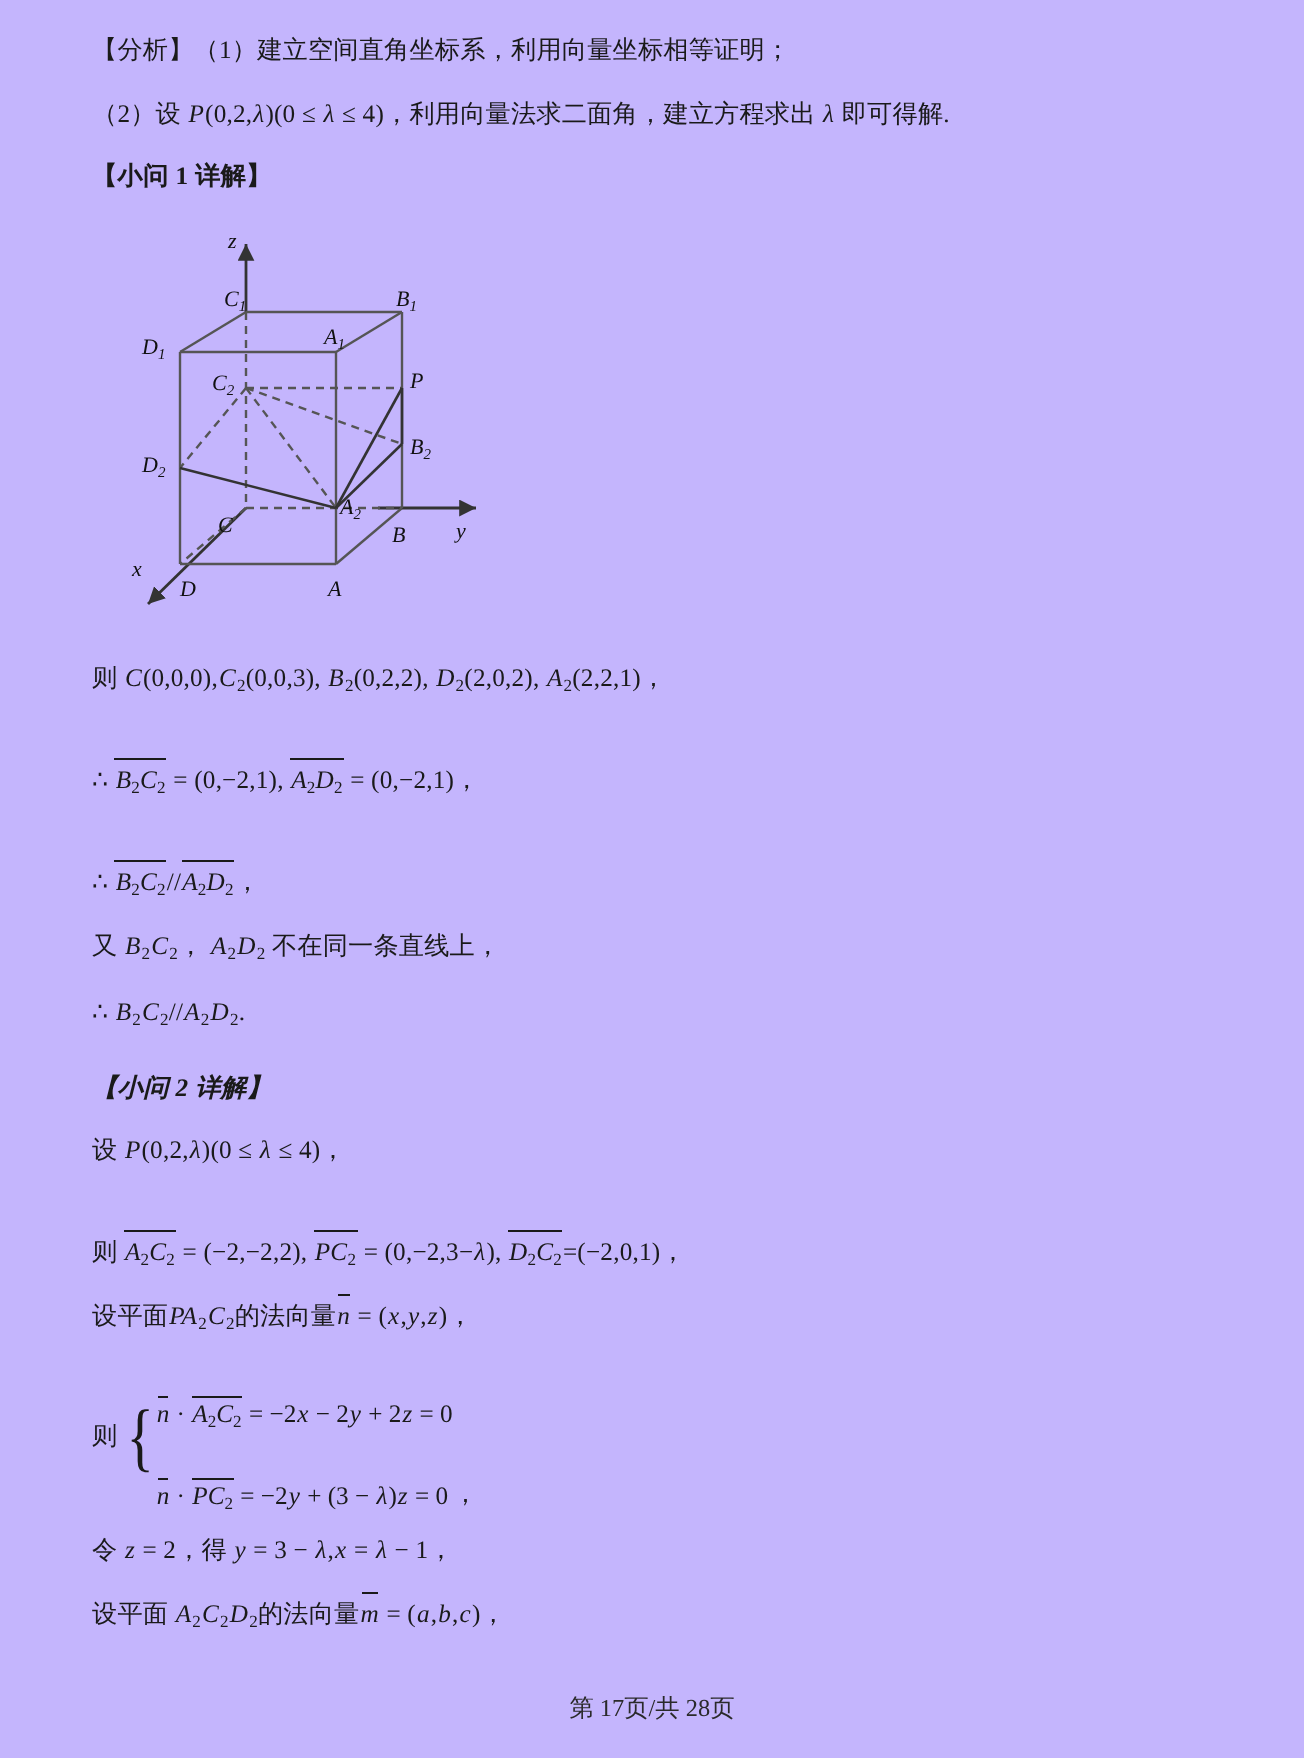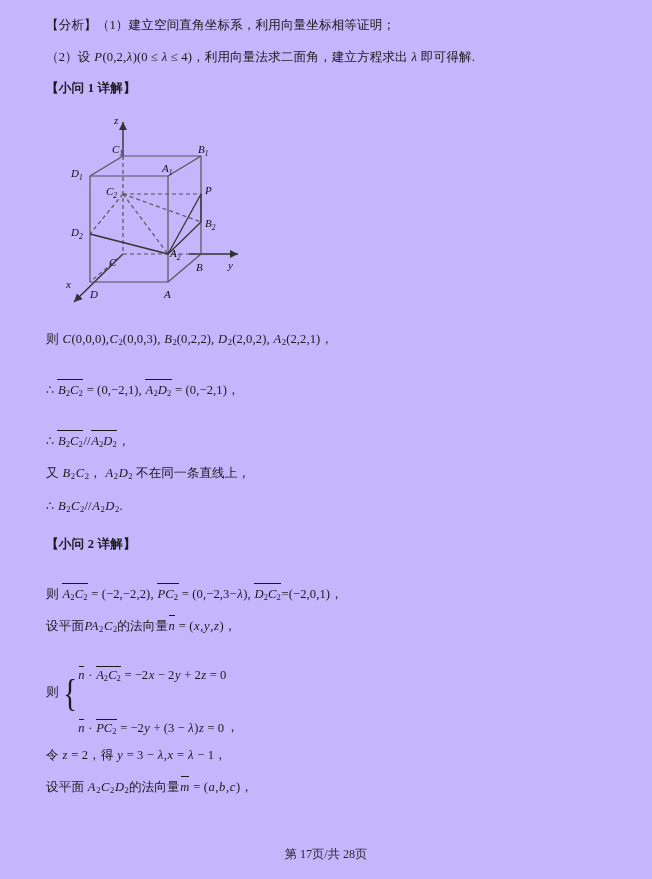--- a/index.html
+++ b/index.html
@@ -98,21 +98,21 @@
     font-size: 38px;
     line-height: 0.8;
     font-family: "Liberation Serif", serif;
     transform: scaleX(0.75);
     margin-right: -1px;
   }
   .eqrows {
     display: inline-flex;
     flex-direction: column;
     justify-content: center;
-    gap: 18px;
+    gap: 6px;
   }
   .eqrow { font-size: 12.6px; white-space: nowrap; }
   .sysline {
     display: flex;
     align-items: center;
     margin: 0 0 10px 0;
     font-size: 12.6px;
   }
   .footer {
     position: absolute;
@@ -232,22 +232,26 @@
       <span class="m">B</span><sub class="n">2</sub><span class="m">C</span><sub class="n">2</sub><span class="mn">，</span>
       <span class="m">A</span><sub class="n">2</sub><span class="m">D</span><sub class="n">2</sub>
       <span>不在同一条直线上，</span>
     </p>
 
     <p class="para">
       <span class="mn">∴</span>
       <span class="m">B</span><sub class="n">2</sub><span class="m">C</span><sub class="n">2</sub><span class="mn">//</span><span class="m">A</span><sub class="n">2</sub><span class="m">D</span><sub class="n">2</sub><span class="mn">.</span>
     </p>
 
-    <p class="heading" style="margin-top:20px;">【小问 2 详解】</p>
-
+    <p class="heading" style="margin-top:20px;font-style:italic;">【小问 2 详解】</p>
+
+    <p class="para">
+      <span>设</span>
+      <span class="m">P</span><span class="mn">(0,2,</span><span class="m">λ</span><span class="mn">)(0 ≤</span> <span class="m">λ</span> <span class="mn">≤ 4)</span><span>，</span>
+    </p>
 
     <p class="para">
       <span>则</span>
       <span class="vec m">A<sub class="n">2</sub>C<sub class="n">2</sub></span>
       <span class="mn">= (−2,−2,2),</span>
       <span class="vec m">PC<sub class="n">2</sub></span>
       <span class="mn">= (0,−2,3−</span><span class="m">λ</span><span class="mn">),</span>
       <span class="vec m">D<sub class="n">2</sub>C<sub class="n">2</sub></span><span class="mn">=(−2,0,1)，</span>
     </p>
 

